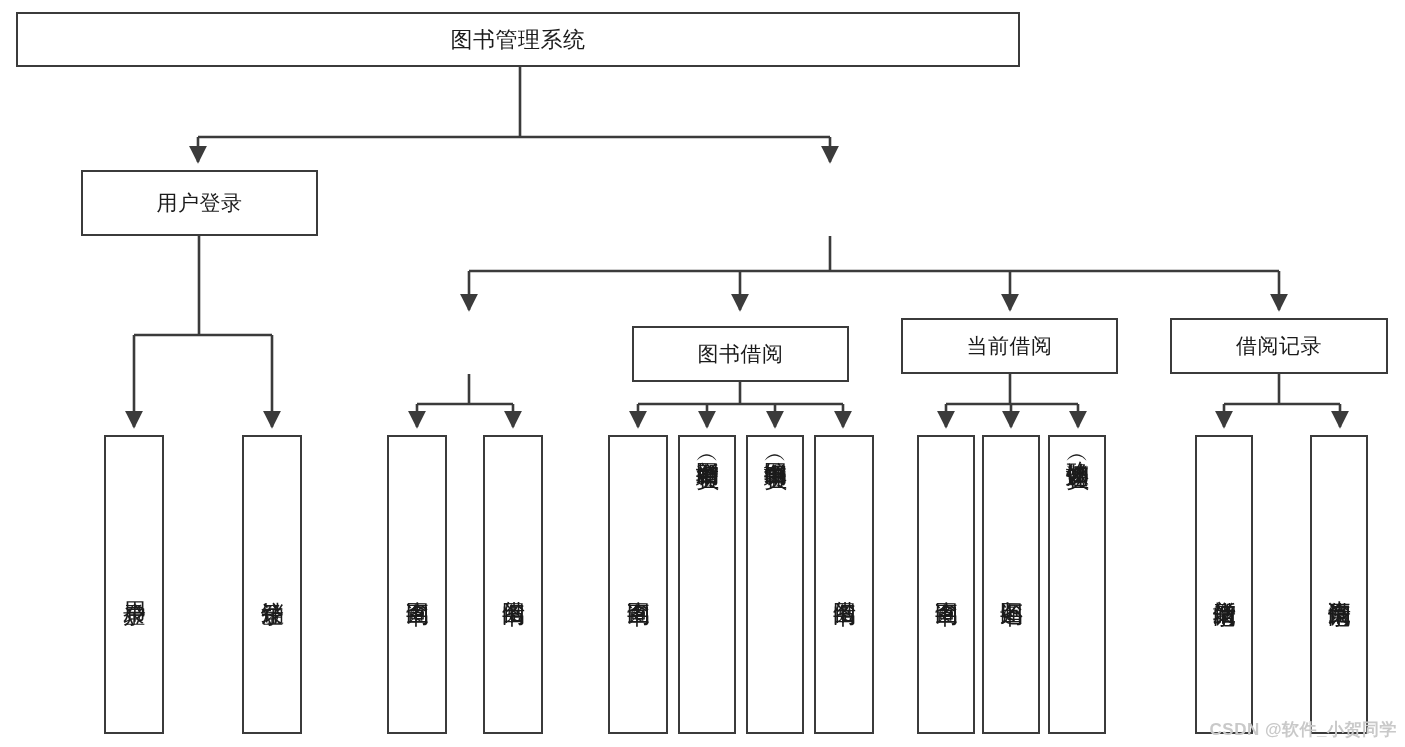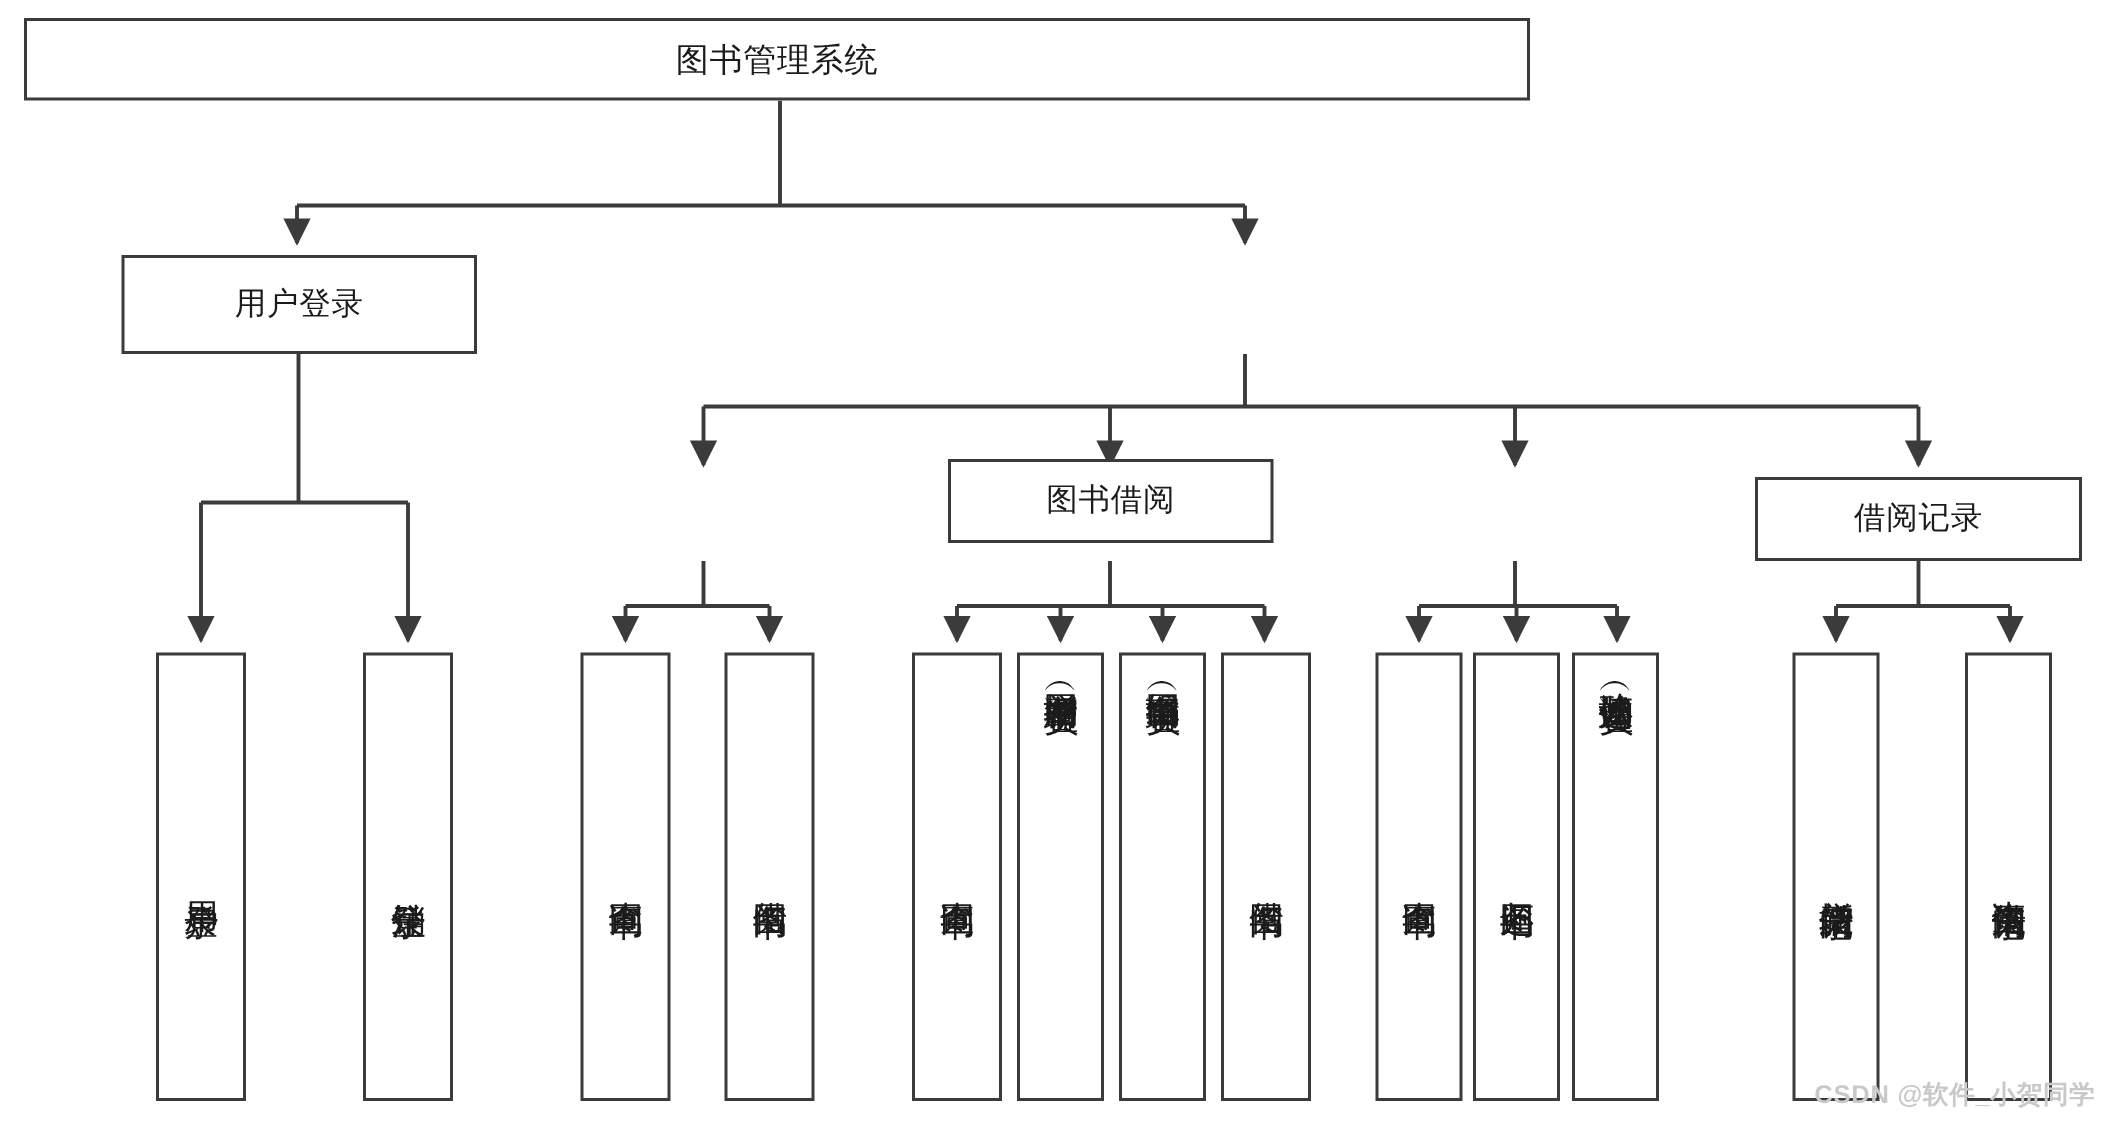--- a/index.html
+++ b/index.html
@@ -127,22 +127,25 @@
   </svg>
 
   <div class="node root" style="left:16px; top:12px; width:1004px; height:55px;">
     <span class="label">图书管理系统</span>
   </div>
 
   <div class="node" style="left:81px; top:170px; width:237px; height:66px;">
     <span class="label">用户登录</span>
   </div>
 
-  <div class="node" style="left:632px; top:306px; width:217px; height:56px;">
+  <div class="node" style="left:632px; top:326px; width:217px; height:56px;">
     <span class="label">图书借阅</span>
+  </div>
+  <div class="node" style="left:901px; top:318px; width:217px; height:56px;">
+    <span class="label">当前借阅</span>
   </div>
   <div class="node" style="left:1170px; top:318px; width:218px; height:56px;">
     <span class="label">借阅记录</span>
   </div>
 
   <div class="node vertical mid" style="left:104px; top:435px; width:60px; height:299px;">
     <span class="label">用户登录</span>
   </div>
   <div class="node vertical mid" style="left:242px; top:435px; width:60px; height:299px;">
     <span class="label">注销登录</span>

